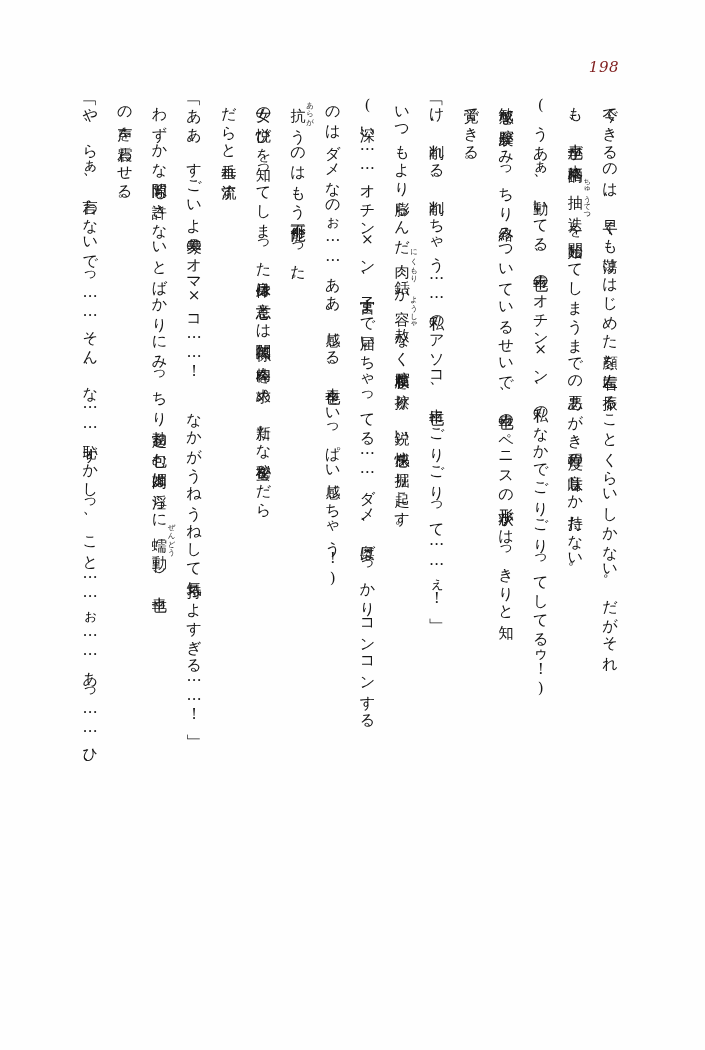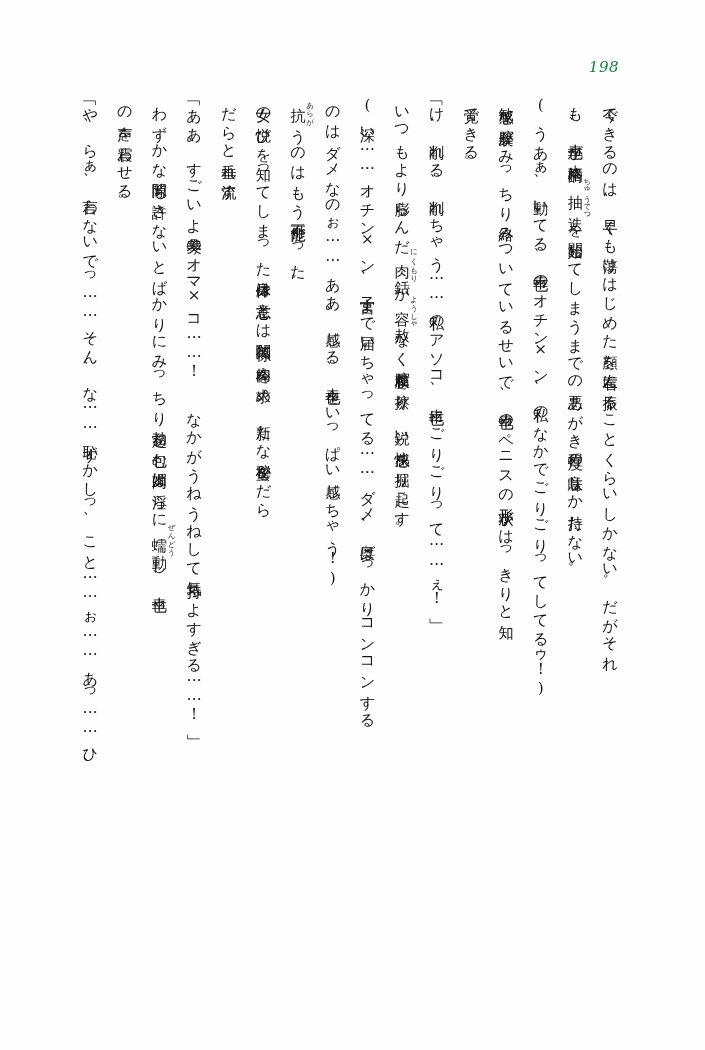--- a/index.html
+++ b/index.html
@@ -22,21 +22,21 @@
     box-sizing: border-box;
   }
   
   .page-number {
     position: absolute;
     top: 58px;
     right: 86px;
     font-size: 15px;
     font-style: italic;
     font-family: "DejaVu Serif", "Liberation Serif", serif;
-    color: #15803d;
+    color: #7f1d1d;
     letter-spacing: 0.5px;
   }
   
   .text-block {
     position: absolute;
     top: 96px;
     right: 78px;
     left: 78px;
     height: 845px;
     writing-mode: vertical-rl;

